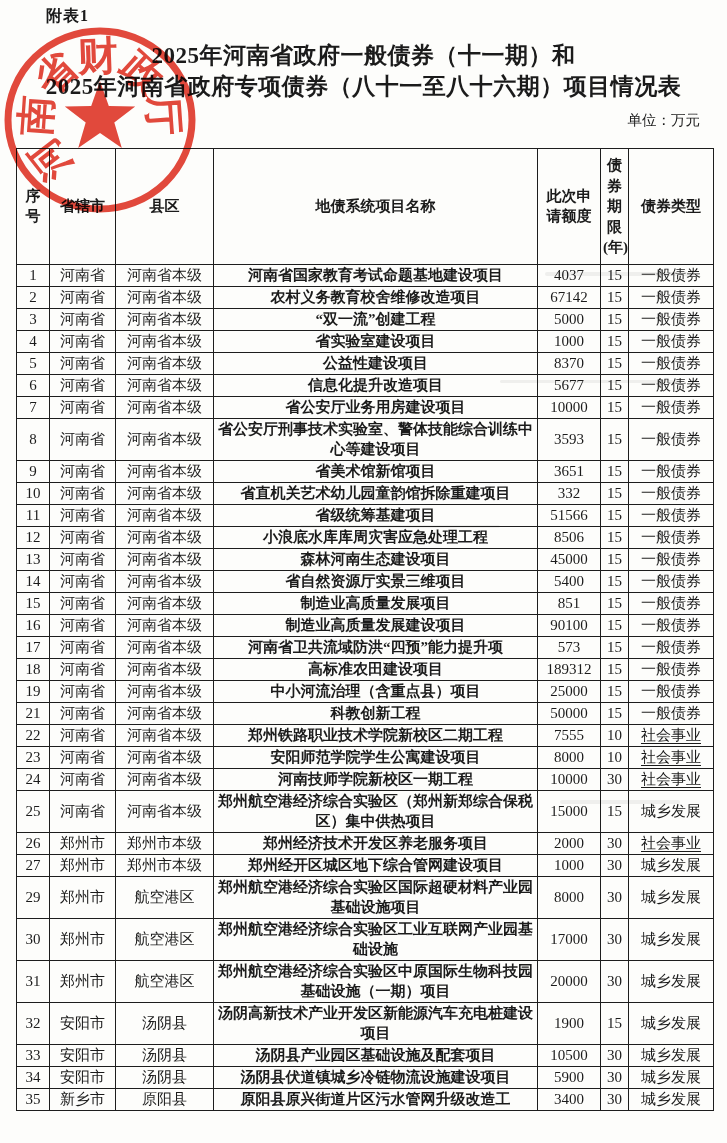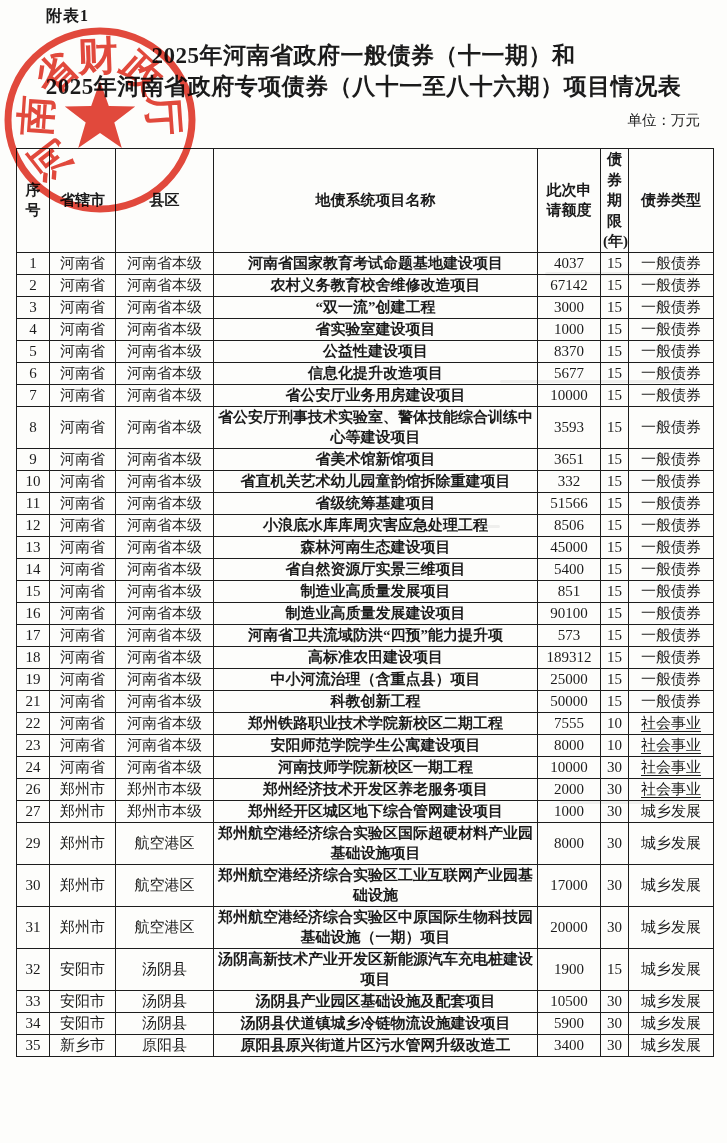--- a/index.html
+++ b/index.html
@@ -20,21 +20,21 @@
   }
   table.main{
     position:absolute;left:16px;top:148px;width:697px;
     border-collapse:collapse;table-layout:fixed;background:transparent;
   }
   table.main th, table.main td{
     border:1.7px solid #1d1d1d;padding:0 3px;
     font-size:15px;line-height:20.5px;text-align:center;
     word-break:break-all;overflow:hidden;
   }
-  table.main thead th{height:100px;font-weight:600;padding:0 2px;}
+  table.main thead th{height:100px;font-weight:600;padding:6px 2px;}
   table.main td{height:21px;}
   td.c-project{text-align:left;padding:0 4px;font-weight:bold;}
   td.c-type.u{text-decoration:underline;text-underline-offset:3px;}
   .seal{
     position:absolute;left:0px;top:24px;width:200px;height:192px;
     mix-blend-mode:multiply;opacity:0.9;pointer-events:none;
   }
   .seal text{font-family:"Liberation Serif","DejaVu Serif",serif;font-weight:bold;}
   .smudge{position:absolute;background:rgba(60,60,60,0.07);border-radius:2px;}
   .s1{left:545px;top:272px;width:150px;height:4px;}
@@ -94,21 +94,21 @@
           <td class="c-project">农村义务教育校舍维修改造项目</td>
           <td class="c-amount">67142</td>
           <td class="c-term">15</td>
           <td class="c-type">一般债券</td>
         </tr>
         <tr>
           <td class="c-no">3</td>
           <td class="c-city">河南省</td>
           <td class="c-county">河南省本级</td>
           <td class="c-project">“双一流”创建工程</td>
-          <td class="c-amount">3000</td>
+          <td class="c-amount">5000</td>
           <td class="c-term">15</td>
           <td class="c-type">一般债券</td>
         </tr>
         <tr>
           <td class="c-no">4</td>
           <td class="c-city">河南省</td>
           <td class="c-county">河南省本级</td>
           <td class="c-project">省实验室建设项目</td>
           <td class="c-amount">1000</td>
           <td class="c-term">15</td>
@@ -277,20 +277,29 @@
           <td class="c-type u">社会事业</td>
         </tr>
         <tr>
           <td class="c-no">24</td>
           <td class="c-city">河南省</td>
           <td class="c-county">河南省本级</td>
           <td class="c-project">河南技师学院新校区一期工程</td>
           <td class="c-amount">10000</td>
           <td class="c-term">30</td>
           <td class="c-type u">社会事业</td>
+        </tr>
+        <tr>
+          <td class="c-no">25</td>
+          <td class="c-city">河南省</td>
+          <td class="c-county">河南省本级</td>
+          <td class="c-project">郑州航空港经济综合实验区（郑州新郑综合保税区）集中供热项目</td>
+          <td class="c-amount">15000</td>
+          <td class="c-term">15</td>
+          <td class="c-type">城乡发展</td>
         </tr>
         <tr>
           <td class="c-no">26</td>
           <td class="c-city">郑州市</td>
           <td class="c-county">郑州市本级</td>
           <td class="c-project">郑州经济技术开发区养老服务项目</td>
           <td class="c-amount">2000</td>
           <td class="c-term">30</td>
           <td class="c-type u">社会事业</td>
         </tr>

